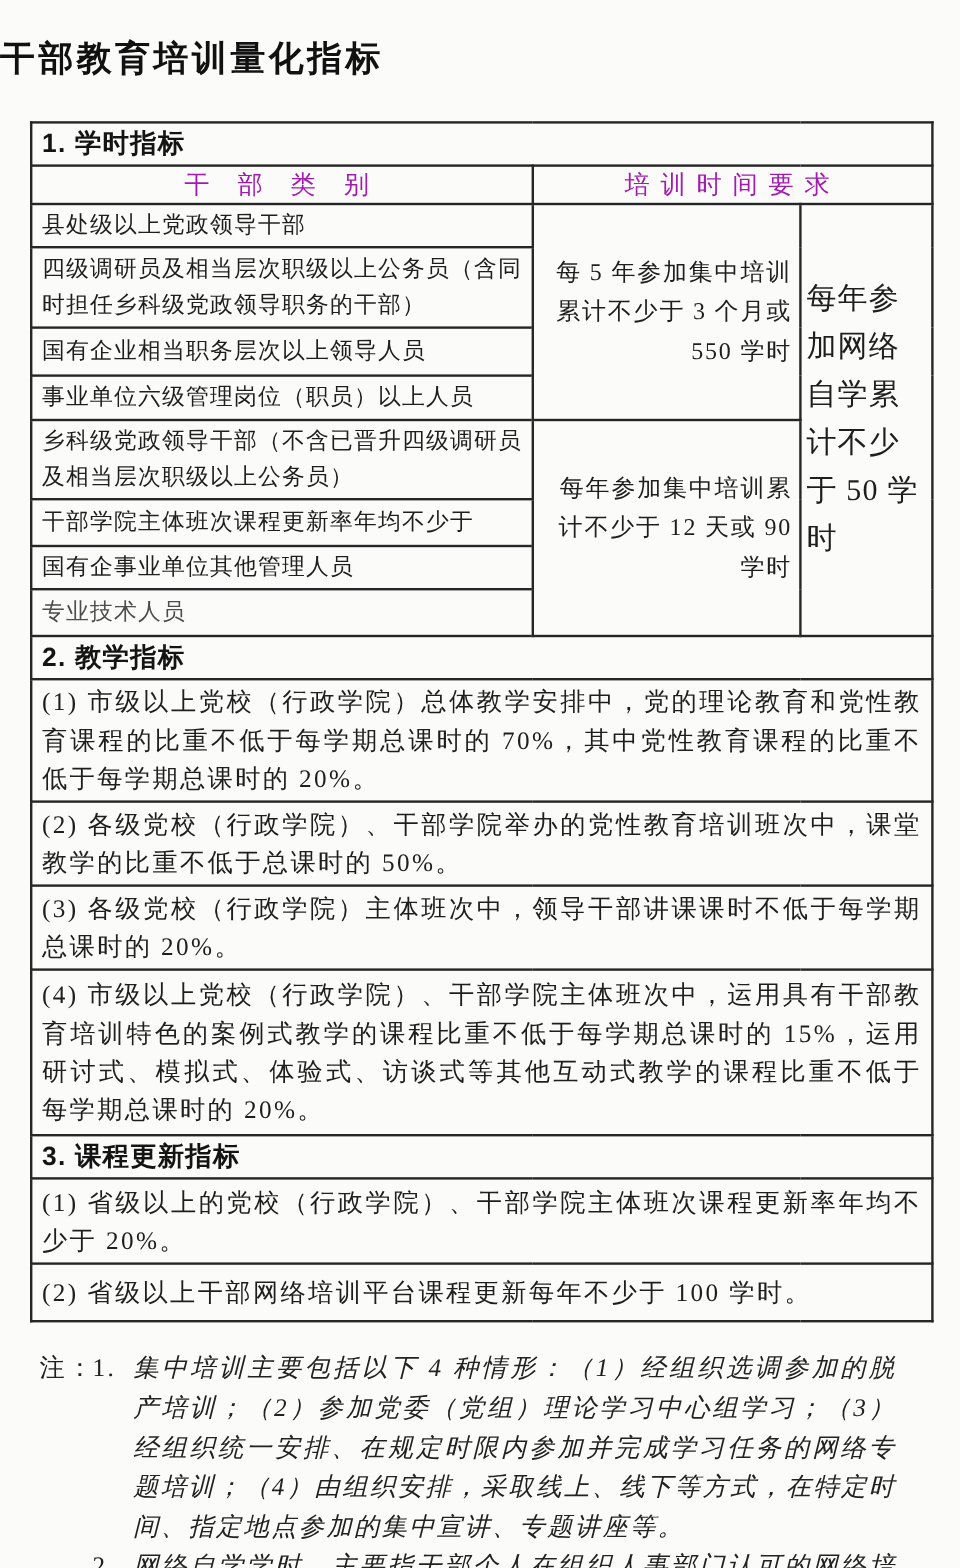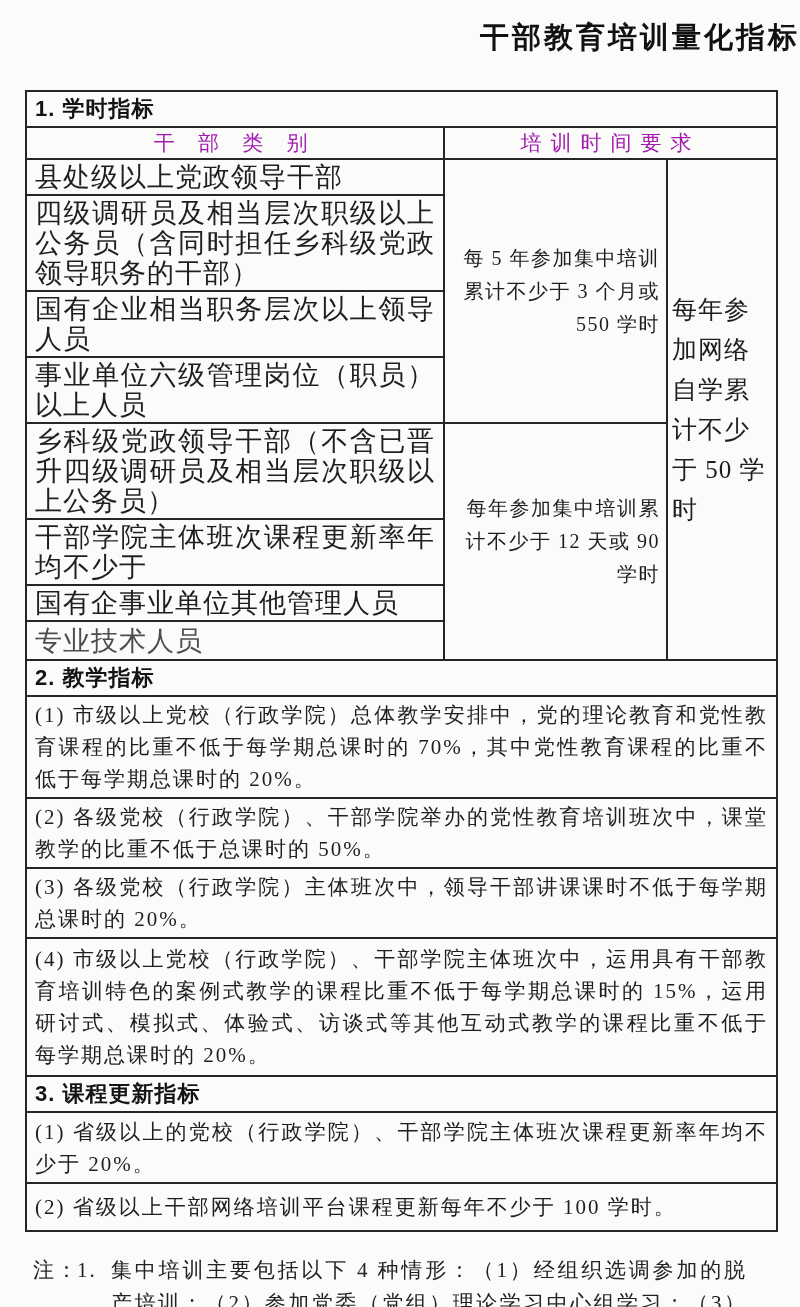--- a/index.html
+++ b/index.html
@@ -11,22 +11,22 @@
     color: #1e1e1e;
   }
   .page {
     width: 800px;
     height: 1307px;
     position: relative;
     overflow: hidden;
   }
   .page-title {
     margin: 0;
-    padding-top: 18px;
-    text-align: right;
+    padding-top: 29px;
+    text-align: left;
     font-family: "Liberation Sans", "DejaVu Sans", sans-serif;
     font-weight: bold;
     font-size: 29px;
     letter-spacing: 3px;
     color: #111;
   }
   table.indicators {
     border-collapse: collapse;
     table-layout: fixed;
     width: 751px;
@@ -47,21 +47,21 @@
     border-radius: 17px;
   }
   td.col-header {
     text-align: center;
     font-size: 21px;
     letter-spacing: 9px;
     padding: 1px 4px;
     color: #a21caf;
   }
   td.cat-cell {
-    font-size: 27px;
+    font-size: 19px;
     letter-spacing: 1px;
     line-height: 30px;
     padding: 2px 8px;
     text-align: justify;
   }
   td.cat-cell.faded { color: #4d4d4d; }
   td.mid-cell {
     font-size: 20px;
     letter-spacing: 1.5px;
     line-height: 33px;
@@ -96,20 +96,21 @@
   }
   .notes-items { flex: 1; }
   .note-item { display: flex; }
   .note-num {
     flex: none;
     width: 34px;
   }
   .note-text {
     width: 636px;
     text-align: justify;
+    font-style: italic;
   }
 </style>
 </head>
 <body>
 
 <div class="page">
 
   <h1 class="page-title">干部教育培训量化指标</h1>
 
   <table class="indicators">

